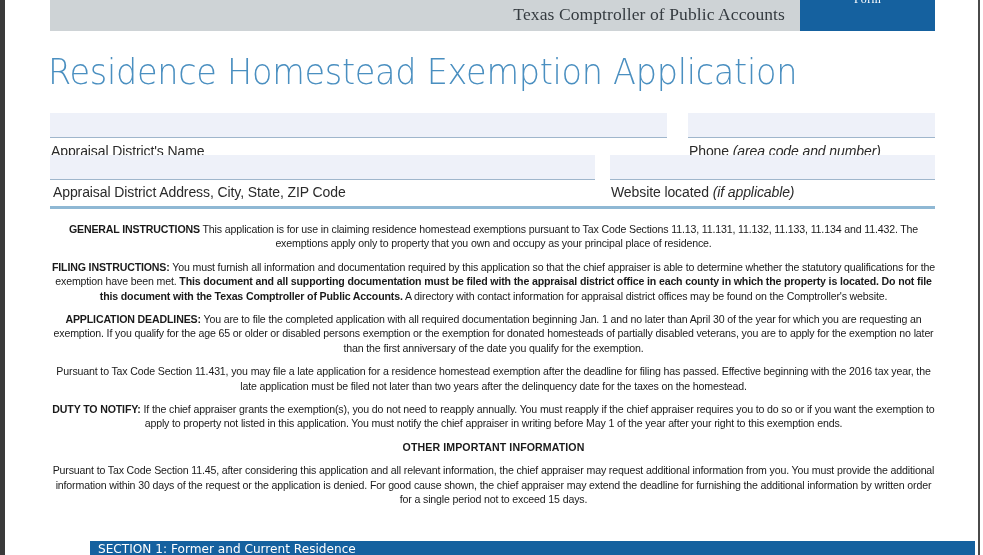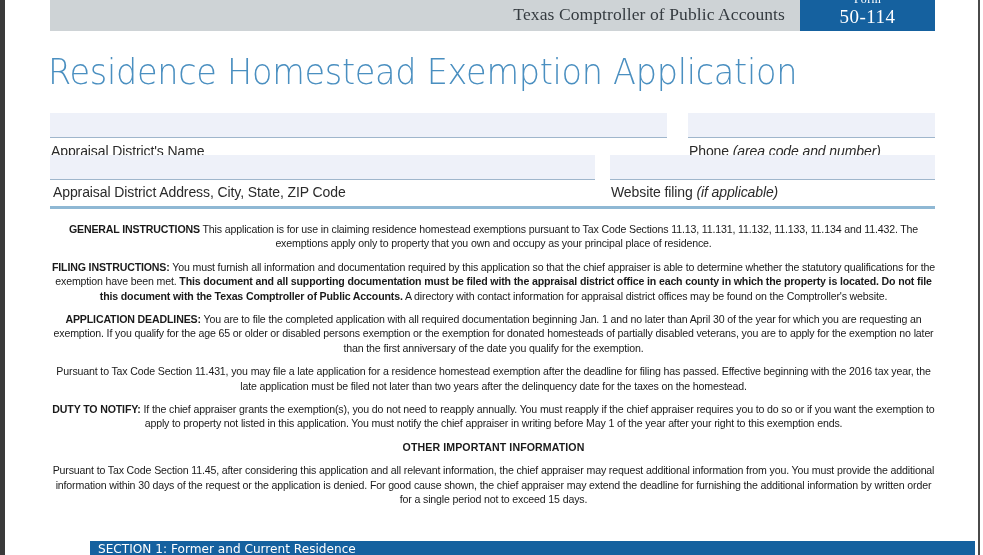--- a/index.html
+++ b/index.html
@@ -186,38 +186,37 @@
   <div class="edge-left"></div>
 
   <div class="page">
 
     <div class="header-bar">
       <div class="header-title">Texas Comptroller of Public Accounts</div>
     </div>
 
     <div class="form-box">
       <span class="form-word">Form</span>
-      <span class="form-num">50-114</span>
     </div>
 
     <div class="doc-title">Residence Homestead Exemption Application</div>
 
     <div class="fields">
 
       <div class="fld" style="left:45px; top:113px; width:617px; height:25px;"></div>
       <div class="fld-label" style="left:46px; top:143px;"><span>Appraisal District's Name</span></div>
 
       <div class="fld" style="left:683px; top:113px; width:247px; height:25px;"></div>
       <div class="fld-label" style="left:684px; top:143px;"><span>Phone </span><i>(area code and number)</i></div>
 
       <div class="fld" style="left:45px; top:155px; width:545px; height:25px;"></div>
       <div class="fld-label" style="left:48px; top:184px;"><span>Appraisal District Address, City, State, ZIP Code</span></div>
 
       <div class="fld" style="left:605px; top:155px; width:325px; height:25px;"></div>
-      <div class="fld-label" style="left:606px; top:184px;"><span>Website filing </span><i>(if applicable)</i></div>
+      <div class="fld-label" style="left:606px; top:184px;"><span>Website located </span><i>(if applicable)</i></div>
 
       <div class="rule-blue" style="top:206px;"></div>
     </div>
 
     <div class="body-text">
 
       <p><b>GENERAL INSTRUCTIONS</b><span> This application is for use in claiming residence homestead exemptions pursuant to Tax Code Sections 11.13, 11.131, 11.132, 11.133, 11.134 and 11.432. The exemptions apply only to property that you own and occupy as your principal place of residence.</span></p>
 
       <p><b>FILING INSTRUCTIONS:</b><span> You must furnish all information and documentation required by this application so that the chief appraiser is able to determine whether the statutory qualifications for the exemption have been met. </span><b>This document and all supporting documentation must be filed with the appraisal district office in each county in which the property is located. Do not file this document with the Texas Comptroller of Public Accounts.</b><span> A directory with contact information for appraisal district offices may be found on the Comptroller's website.</span></p>
 

